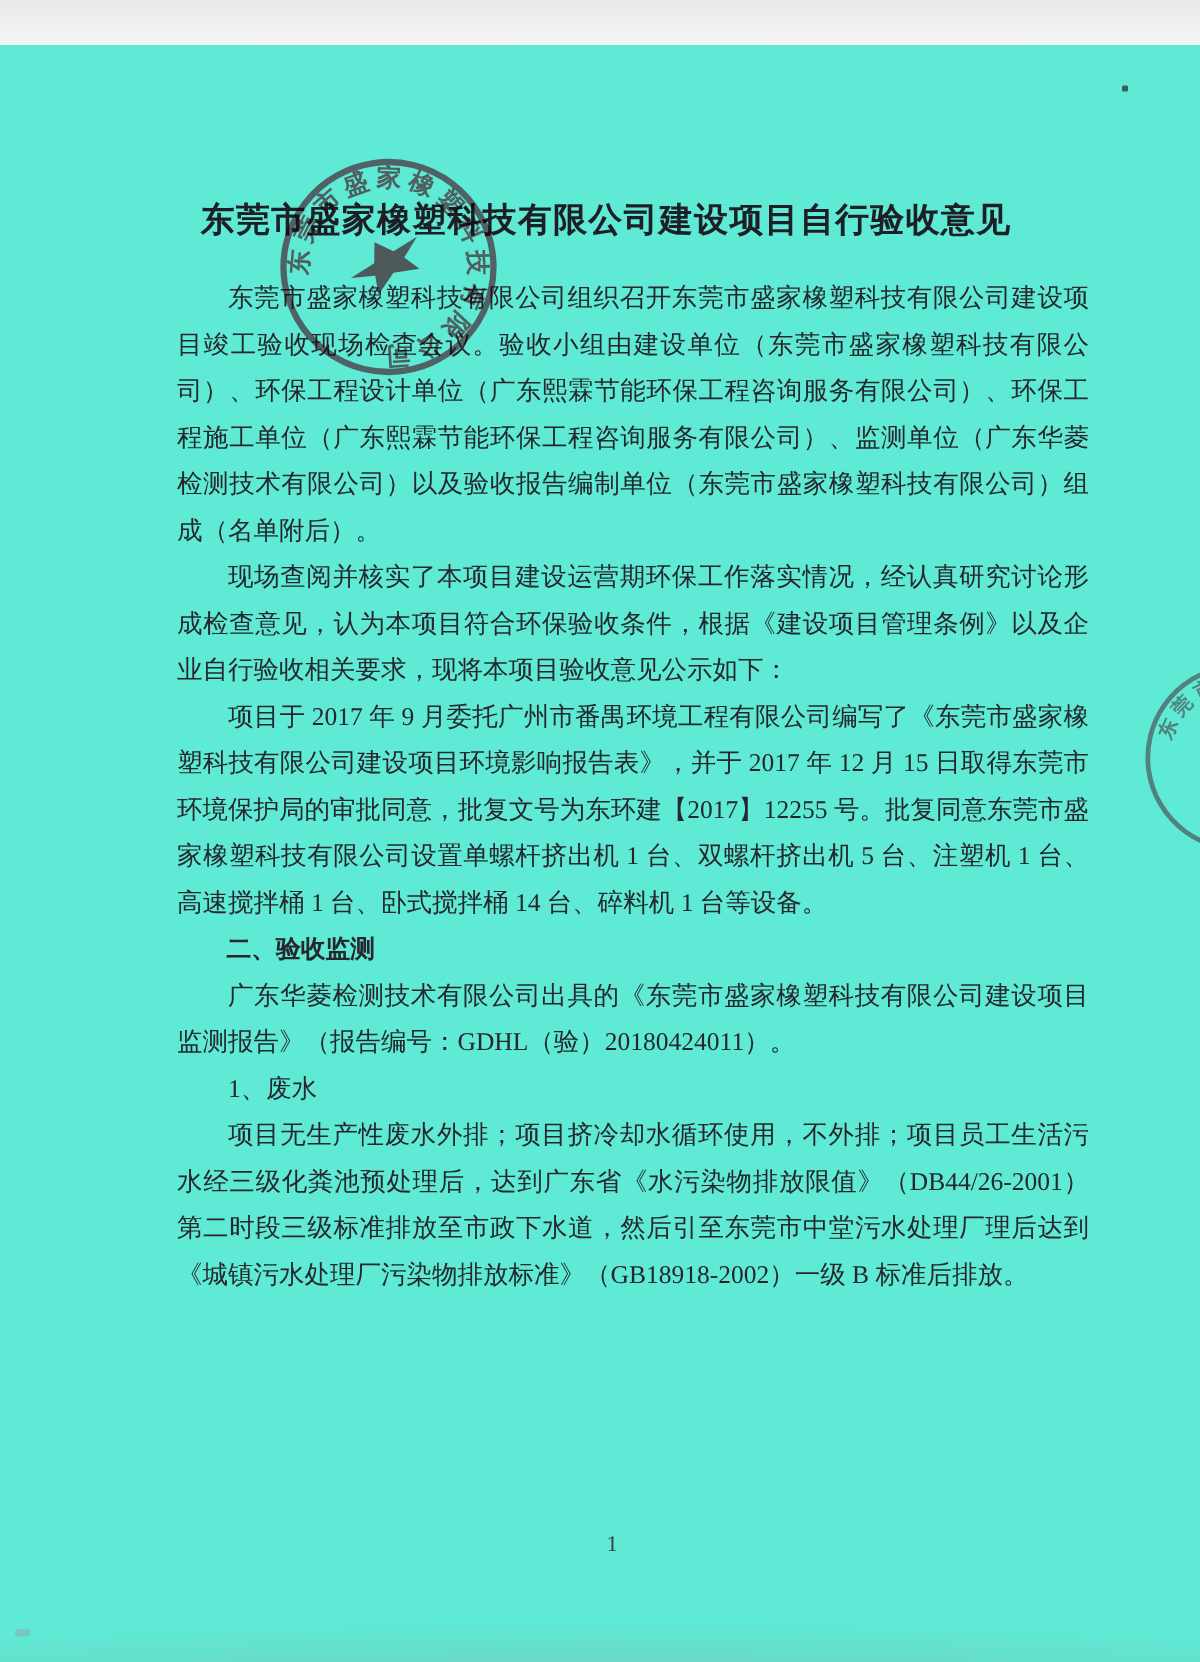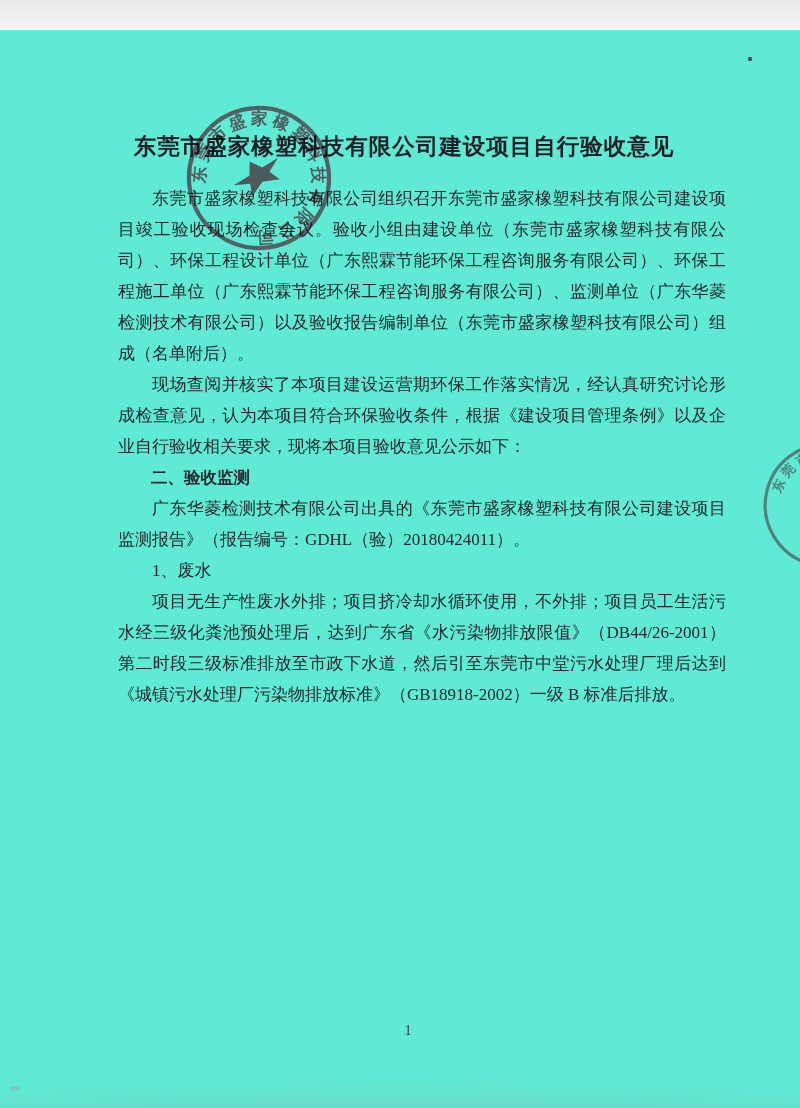--- a/index.html
+++ b/index.html
@@ -62,20 +62,21 @@
 
 <div class="scan">
 
   <div class="band-top"></div>
 
   <div class="doc-title">东莞市盛家橡塑科技有限公司建设项目自行验收意见</div>
 
   <div class="content">
     <p>东莞市盛家橡塑科技有限公司组织召开东莞市盛家橡塑科技有限公司建设项目竣工验收现场检查会议。验收小组由建设单位（东莞市盛家橡塑科技有限公司）、环保工程设计单位（广东熙霖节能环保工程咨询服务有限公司）、环保工程施工单位（广东熙霖节能环保工程咨询服务有限公司）、监测单位（广东华菱检测技术有限公司）以及验收报告编制单位（东莞市盛家橡塑科技有限公司）组成（名单附后）。</p>
     <p>现场查阅并核实了本项目建设运营期环保工作落实情况，经认真研究讨论形成检查意见，认为本项目符合环保验收条件，根据《建设项目管理条例》以及企业自行验收相关要求，现将本项目验收意见公示如下：</p>
+    <p>项目于 2017 年 9 月委托广州市番禺环境工程有限公司编写了《东莞市盛家橡塑科技有限公司建设项目环境影响报告表》，并于 2017 年 12 月 15 日取得东莞市环境保护局的审批同意，批复文号为东环建【2017】12255 号。批复同意东莞市盛家橡塑科技有限公司设置单螺杆挤出机 1 台、双螺杆挤出机 5 台、注塑机 1 台、高速搅拌桶 1 台、卧式搅拌桶 14 台、碎料机 1 台等设备。</p>
     <p class="bold">二、验收监测</p>
     <p>广东华菱检测技术有限公司出具的《东莞市盛家橡塑科技有限公司建设项目监测报告》（报告编号：GDHL（验）20180424011）。</p>
     <p>1、废水</p>
     <p>项目无生产性废水外排；项目挤冷却水循环使用，不外排；项目员工生活污水经三级化粪池预处理后，达到广东省《水污染物排放限值》（DB44/26-2001）第二时段三级标准排放至市政下水道，然后引至东莞市中堂污水处理厂理后达到《城镇污水处理厂污染物排放标准》（GB18918-2002）一级 B 标准后排放。</p>
   </div>
 
   <div class="pagenum">1</div>
 
   <svg class="stamp stamp-top" viewBox="0 0 152 152" xmlns="http://www.w3.org/2000/svg">
     <ellipse cx="76" cy="76" rx="70" ry="70" fill="none" stroke="#d15868" stroke-width="4.2"></ellipse>

